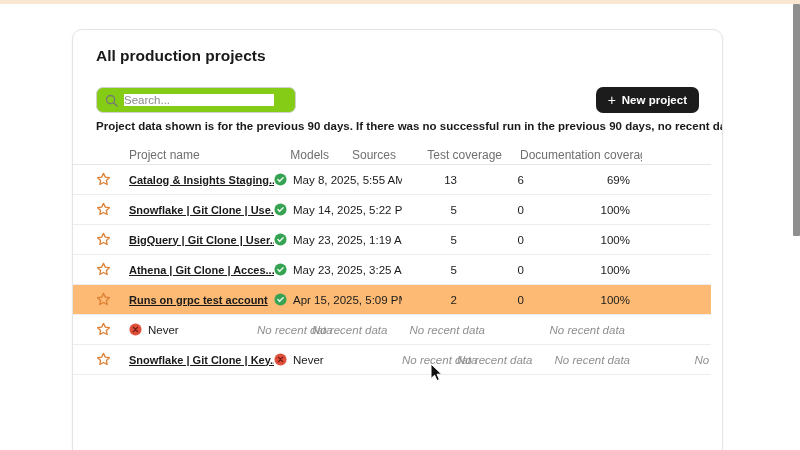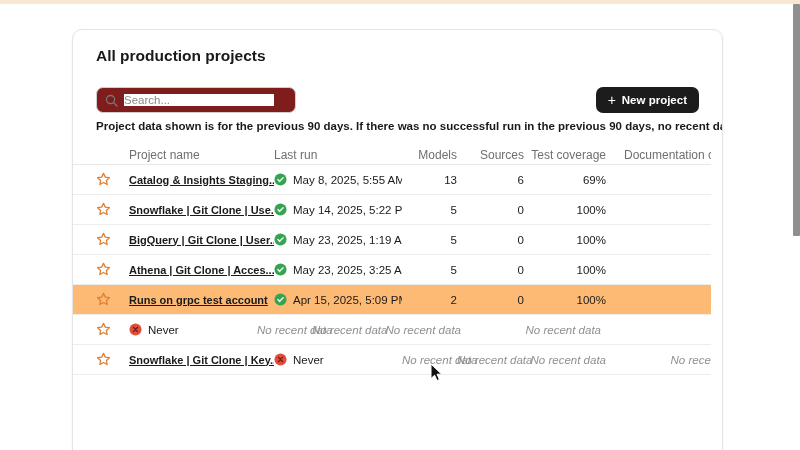--- a/index.html
+++ b/index.html
@@ -11,41 +11,41 @@
   .header-row { display:flex; justify-content:space-between; align-items:flex-end; margin-top:53px; height:28px; }
   h1.greeting { font-size:21px; font-weight:700; letter-spacing:.1px; }
   .feedback { display:flex; align-items:center; gap:5px; color:#5B4BD5; font-size:12px; font-weight:700; cursor:pointer; margin-bottom:2px; }
   .feedback svg { display:block; }
 
   .card { margin-top:25px; width:651px; height:430px; background:#fff;
     border:1px solid #e4e4e4; border-radius:10px; box-shadow:0 1px 3px rgba(0,0,0,.05); overflow:hidden; }
   .card h2 { font-size:15.5px; font-weight:700; margin:17px 0 0 23px; line-height:18px; }
 
   .toolbar { display:flex; justify-content:space-between; align-items:center; margin:22px 23px 0 23px; }
-  .search { display:flex; align-items:center; width:200px; height:26px; border:1px solid #cfcfcf; border-radius:7px; padding:0 8px; gap:6px; background:#7f1d1d; }
+  .search { display:flex; align-items:center; width:200px; height:26px; border:1px solid #cfcfcf; border-radius:7px; padding:0 8px; gap:6px; background:#84cc16; }
   .search input { border:none; outline:none; font-size:11.5px; width:150px; font-family:inherit; color:#1a1a1a; }
   .search input::placeholder { color:#8a8a8a; }
   .btn-new { display:flex; align-items:center; gap:6px; height:26px; padding:0 12px; background:#1C1C1C; color:#fff;
     border:none; border-radius:7px; font-size:11.5px; font-weight:700; font-family:inherit; cursor:pointer; }
   .btn-new .plus { font-size:14px; font-weight:400; line-height:1; margin-top:-1px; }
 
   .notice { margin:6px 23px 0 23px; font-size:11.5px; font-weight:700; line-height:14px; white-space:nowrap; }
 
   .tablewrap { width:638px; overflow:hidden; margin-top:12px; }
   .trow { display:flex; align-items:center; width:673px; }
   .thead { height:20px; border-bottom:1px solid #e7e7e7; color:#6f6f6f; font-size:12px; }
   .brow { height:30px; border-bottom:1px solid #ededed; font-size:11.5px; }
   .brow.hover { background:#fdba74; }
 
   .c-star { width:56px; padding-left:23px; flex:none; display:flex; align-items:center; }
   .c-name { width:145px; flex:none; overflow:hidden; white-space:nowrap; }
   .c-last { width:128px; flex:none; overflow:hidden; white-space:nowrap; display:flex; align-items:center; gap:6px; }
   .c-models { width:55px; flex:none; text-align:right; white-space:nowrap; }
   .c-sources { width:67px; flex:none; text-align:right; white-space:nowrap; }
-  .c-test { width:82px; flex:none; text-align:right; white-space:nowrap; }
+  .c-test { width:82px; flex:none; text-align:right; white-space:nowrap;margin-left:24px; }
   .c-doc { width:140px; padding-left:18px; flex:none; text-align:right; white-space:nowrap; overflow:hidden; }
   .thead .c-doc { text-align:left; }
 
   .proj-link { font-size:11px; font-weight:700; color:#1a1a1a; text-decoration:underline; cursor:pointer; }
   .no-data { font-style:italic; color:#8f8f8f; }
   .status-ic { flex:none; display:flex; }
 
   .scroll-thumb { position:fixed; right:0; top:4px; width:7px; height:232px; background:#8f8f8f; border-radius:1px; }
   .cursor { position:fixed; left:430px; top:363px; pointer-events:none; }
 </style>
@@ -72,21 +72,20 @@
         <span>New project</span>
       </button>
     </div>
 
     <p class="notice">Project data shown is for the previous 90 days. If there was no successful run in the previous 90 days, no recent data will be shown.</p>
 
     <div class="tablewrap">
       <div class="trow thead">
         <div class="c-star"></div>
         <div class="c-name">Project name</div>
-        <div class="c-last">Last run</div>
         <div class="c-models">Models</div>
         <div class="c-sources">Sources</div>
         <div class="c-test">Test coverage</div>
         <div class="c-doc">Documentation coverage</div>
       </div>
       <div id="tbody">
   <div class="trow brow">
     <div class="c-star">
       <svg width="15" height="15" viewBox="0 0 14 14" fill="none">
         <path d="M7 1.3l1.7 3.5 3.8.5-2.8 2.6.7 3.8L7 9.8l-3.4 1.9.7-3.8L1.5 5.3l3.8-.5z" stroke="#DD7F33" stroke-width="1.2" stroke-linejoin="round"></path>

